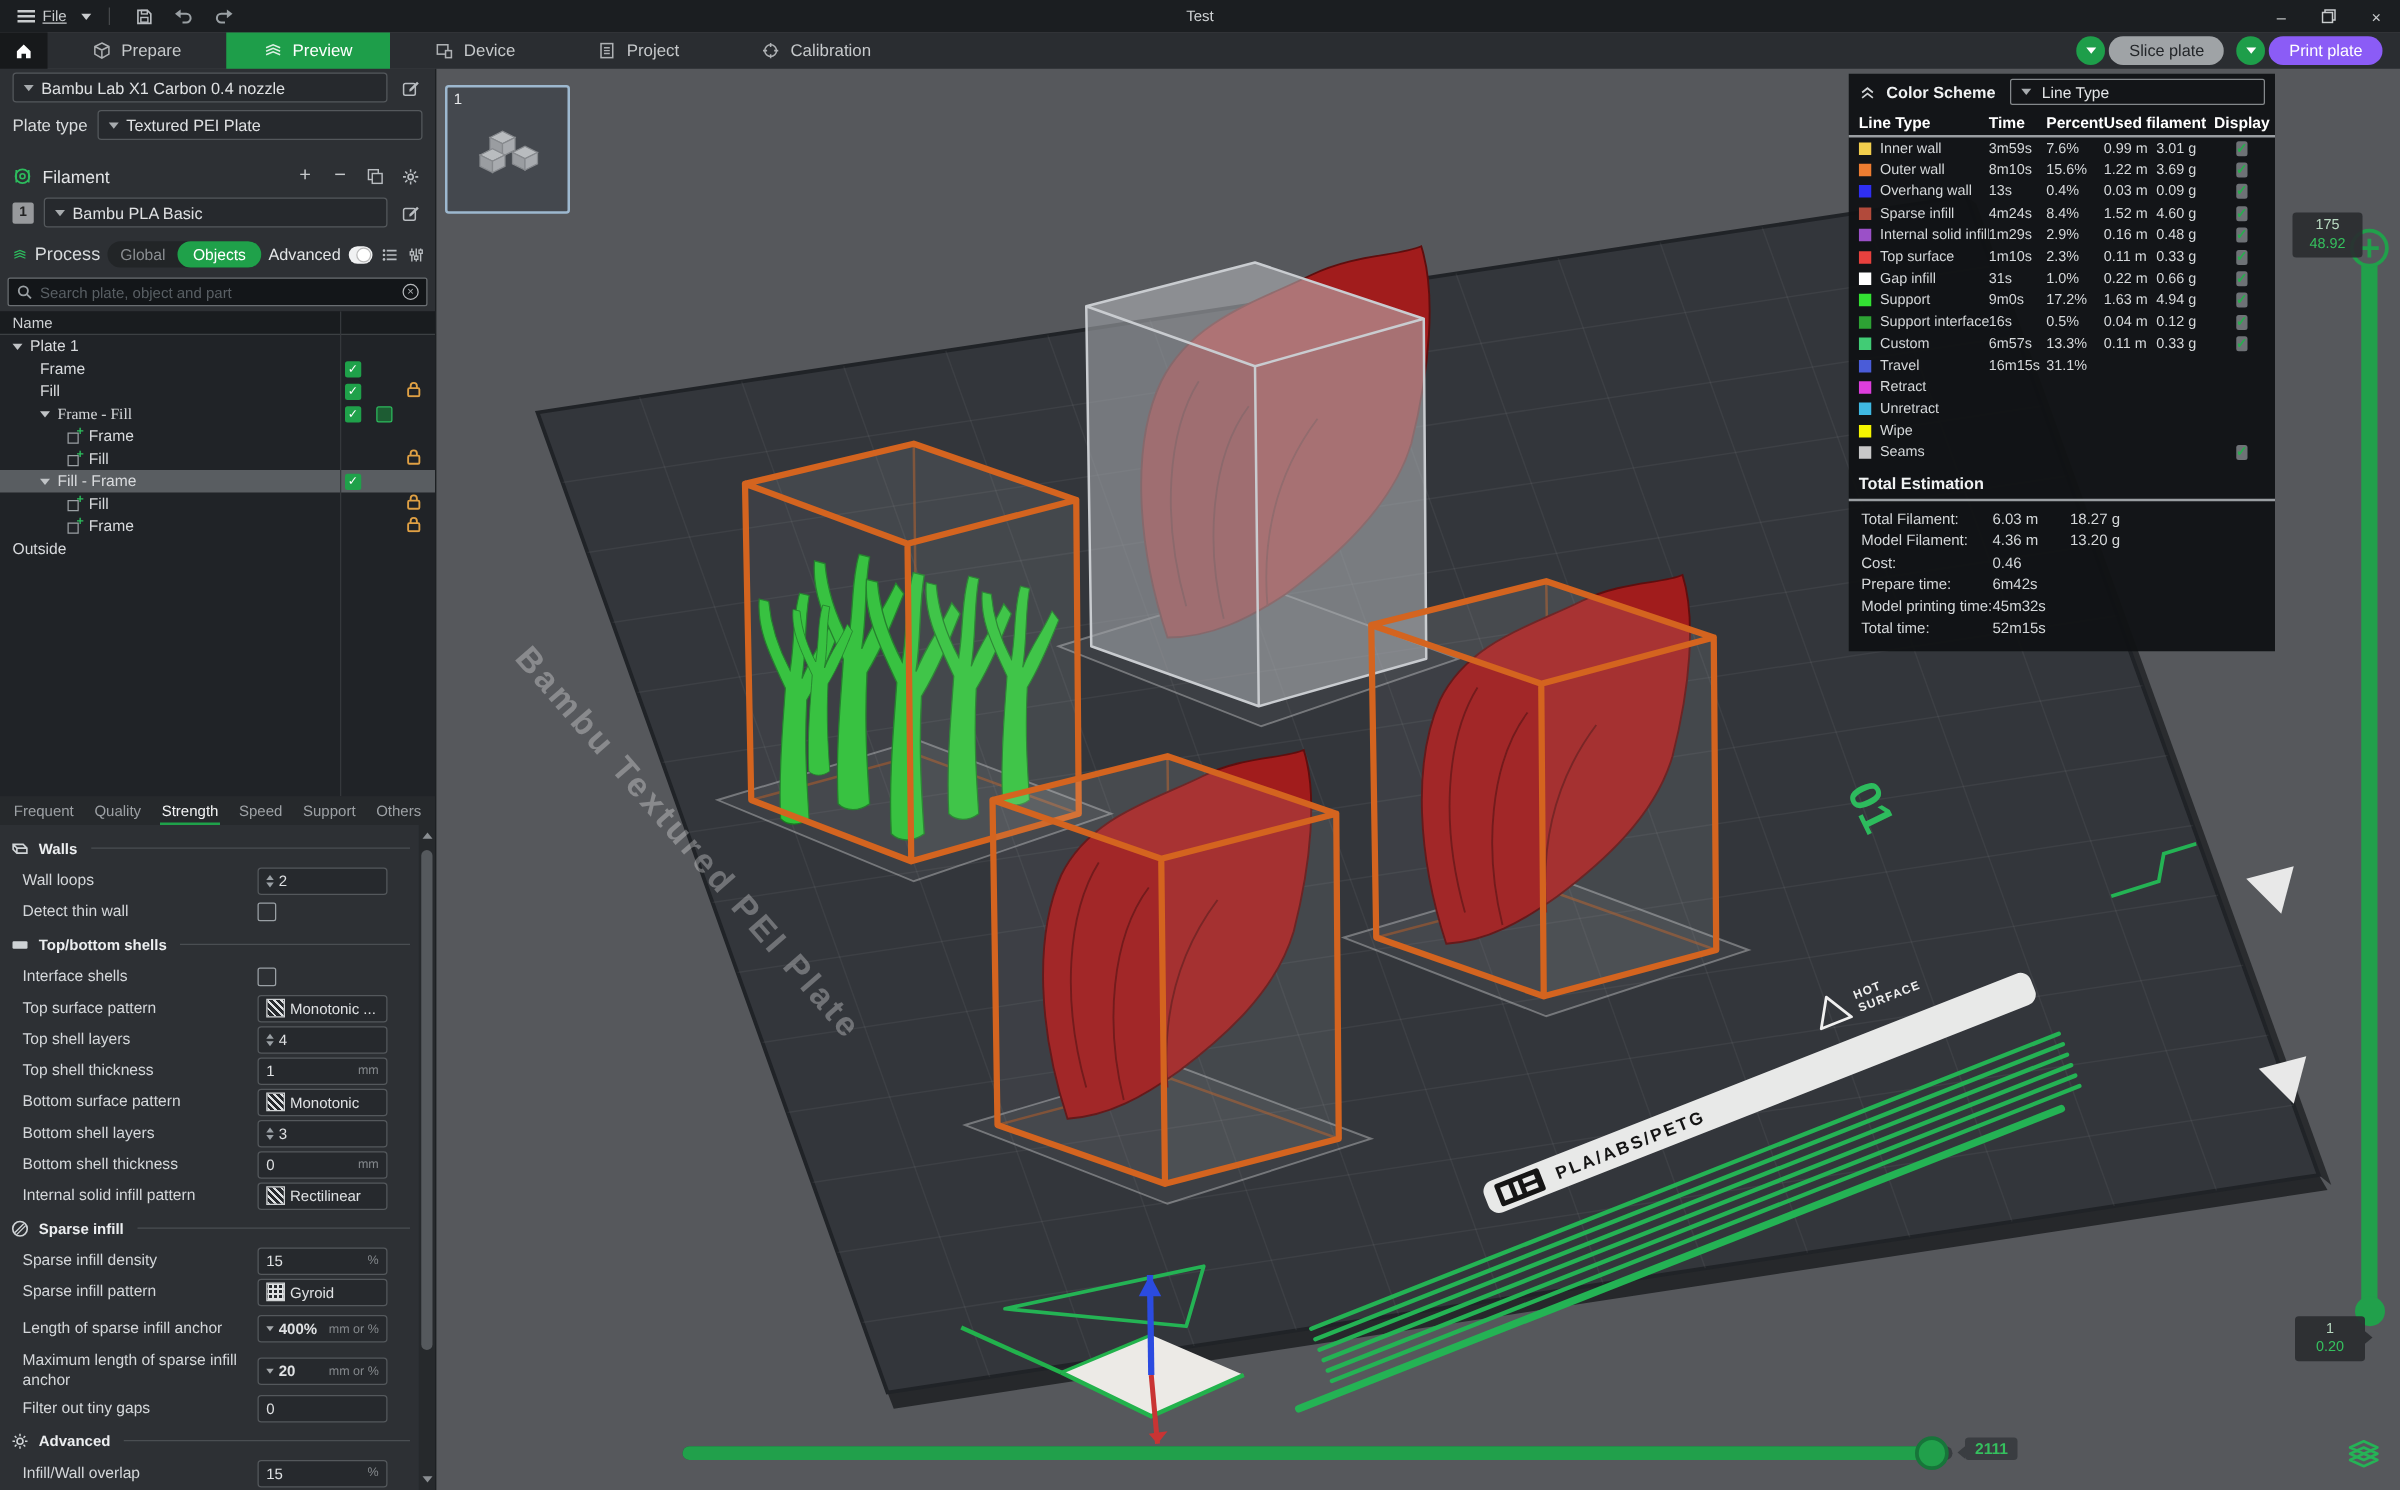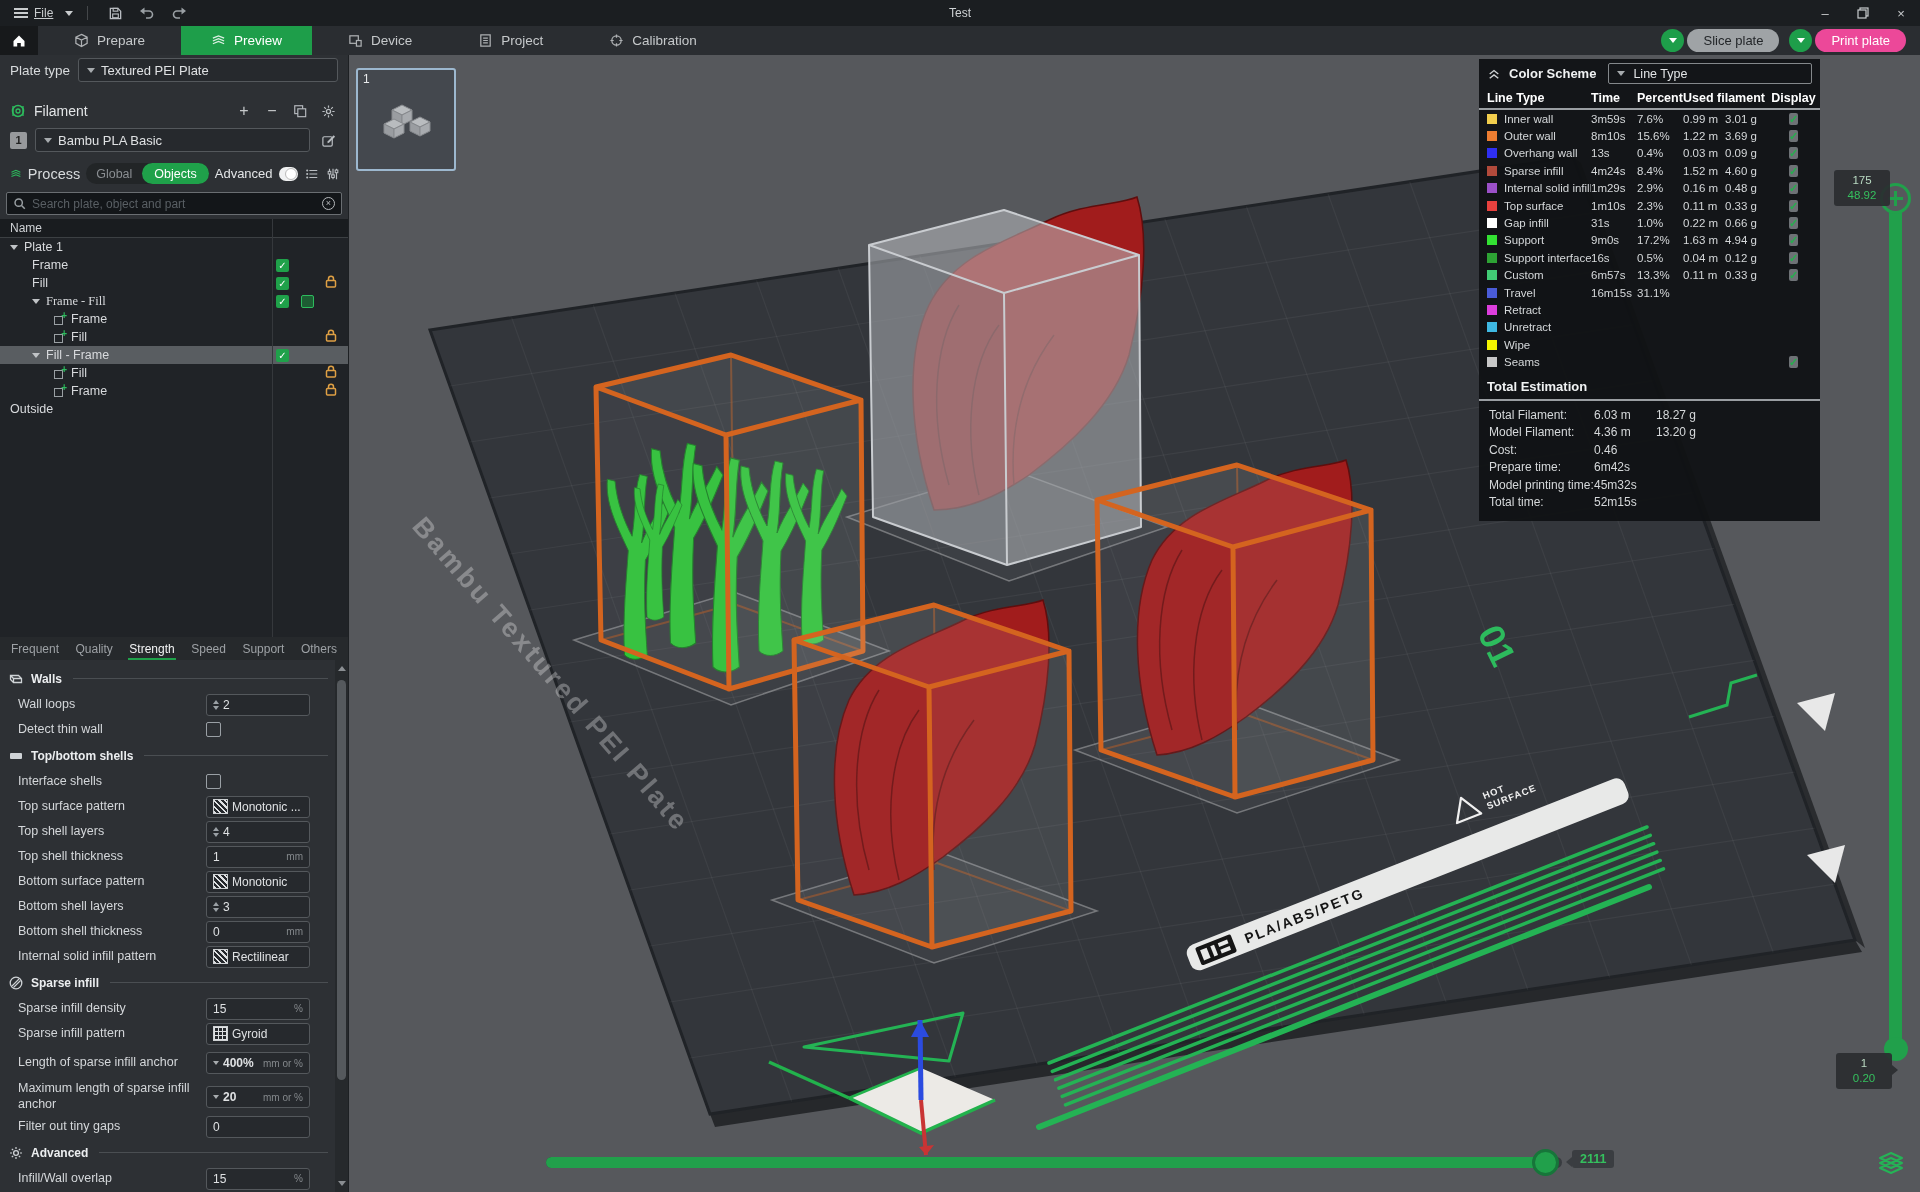--- a/index.html
+++ b/index.html
@@ -29,21 +29,21 @@
   .tab { display:flex; align-items:center; gap:8px; padding:0 30px; color:#c6c9cb; font-size:13.5px; margin-left:6px; }
   .tab svg { opacity:.85; }
   .tab.active { background:#1e9e4a; color:#fff; }
   .tabbar-actions { position:absolute; right:14px; top:3px; display:flex; gap:10px; }
   .pill { display:flex; align-items:center; height:23px; }
   .pill .drop { width:23px; height:23px; border-radius:50%; background:#1e9e4a; display:flex; align-items:center;
                 justify-content:center; margin-right:3px; }
   .pill .drop .chev { border-top-color:#fff; }
   .pill .body { height:23px; border-radius:12px; padding:0 16px; display:flex; align-items:center; font-size:13px; }
   .pill.slice .body { background:#9fa3a6; color:#232629; }
-  .pill.print .body { background:#ec4899; color:#fff; }
+  .pill.print .body { background:#8b5cf6; color:#fff; }
 
   
   .sidebar { position:absolute; left:0; top:55px; width:349px; height:1137px; background:#2d3034;
              display:flex; flex-direction:column; z-index:30; border-right:1px solid #1d2023; color:#d8dbdd; }
   .sec-head { display:flex; align-items:center; gap:8px; padding:8px 10px 4px 10px; font-size:14px; color:#e3e5e7; }
   .sec-head .sp { flex:1; }
   .combo { display:flex; align-items:center; gap:6px; height:24px; background:#26292d; border:1px solid #54585c;
            border-radius:3px; padding:0 8px; font-size:13px; color:#dfe1e3; }
   .combo .cv { width:0; height:0; border-left:4px solid transparent; border-right:4px solid transparent;
                border-top:5px solid #a7abae; }
@@ -416,20 +416,32 @@
           <path d="M58 34 v9 l-10 5 v-9 z" fill="#a8abaf"></path>
         <path d="M12 36 l10 -5 10 5 -10 5 z"></path>
           <path d="M12 36 v9 l10 5 v-9 z" fill="#9a9da1"></path>
           <path d="M32 36 v9 l-10 5 v-9 z" fill="#a8abaf"></path>
       </g>
     </svg>
   </div>
 
   <aside class="sidebar">
     <div class="row-line">
+      <div class="combo" style="flex:1">
+        <span class="cv"></span>
+        <span>Bambu Lab X1 Carbon 0.4 nozzle</span>
+      </div>
+      <span class="icon-btn">
+        <svg width="15" height="15" viewBox="0 0 16 16">
+            <rect x="2" y="4" width="10" height="10" rx="1.5" fill="none" stroke="#b9bdc1" stroke-width="1.3"></rect>
+            <path d="M7 9 L13.5 2.5 L15 4 L8.5 10.5 L7 11 Z" fill="#b9bdc1"></path>
+          </svg>
+      </span>
+    </div>
+    <div class="row-line">
       <span class="lbl13">Plate type</span>
       <div class="combo" style="flex:1">
         <span class="cv"></span>
         <span>Textured PEI Plate</span>
       </div>
     </div>
     <div class="sec-head" style="margin-top:8px">
       <svg width="16" height="16" viewBox="0 0 16 16">
           <circle cx="8" cy="8" r="5.5" fill="none" stroke="#2dbb5d" stroke-width="1.5"></circle>
           <circle cx="8" cy="8" r="2" fill="none" stroke="#2dbb5d" stroke-width="1.3"></circle>

